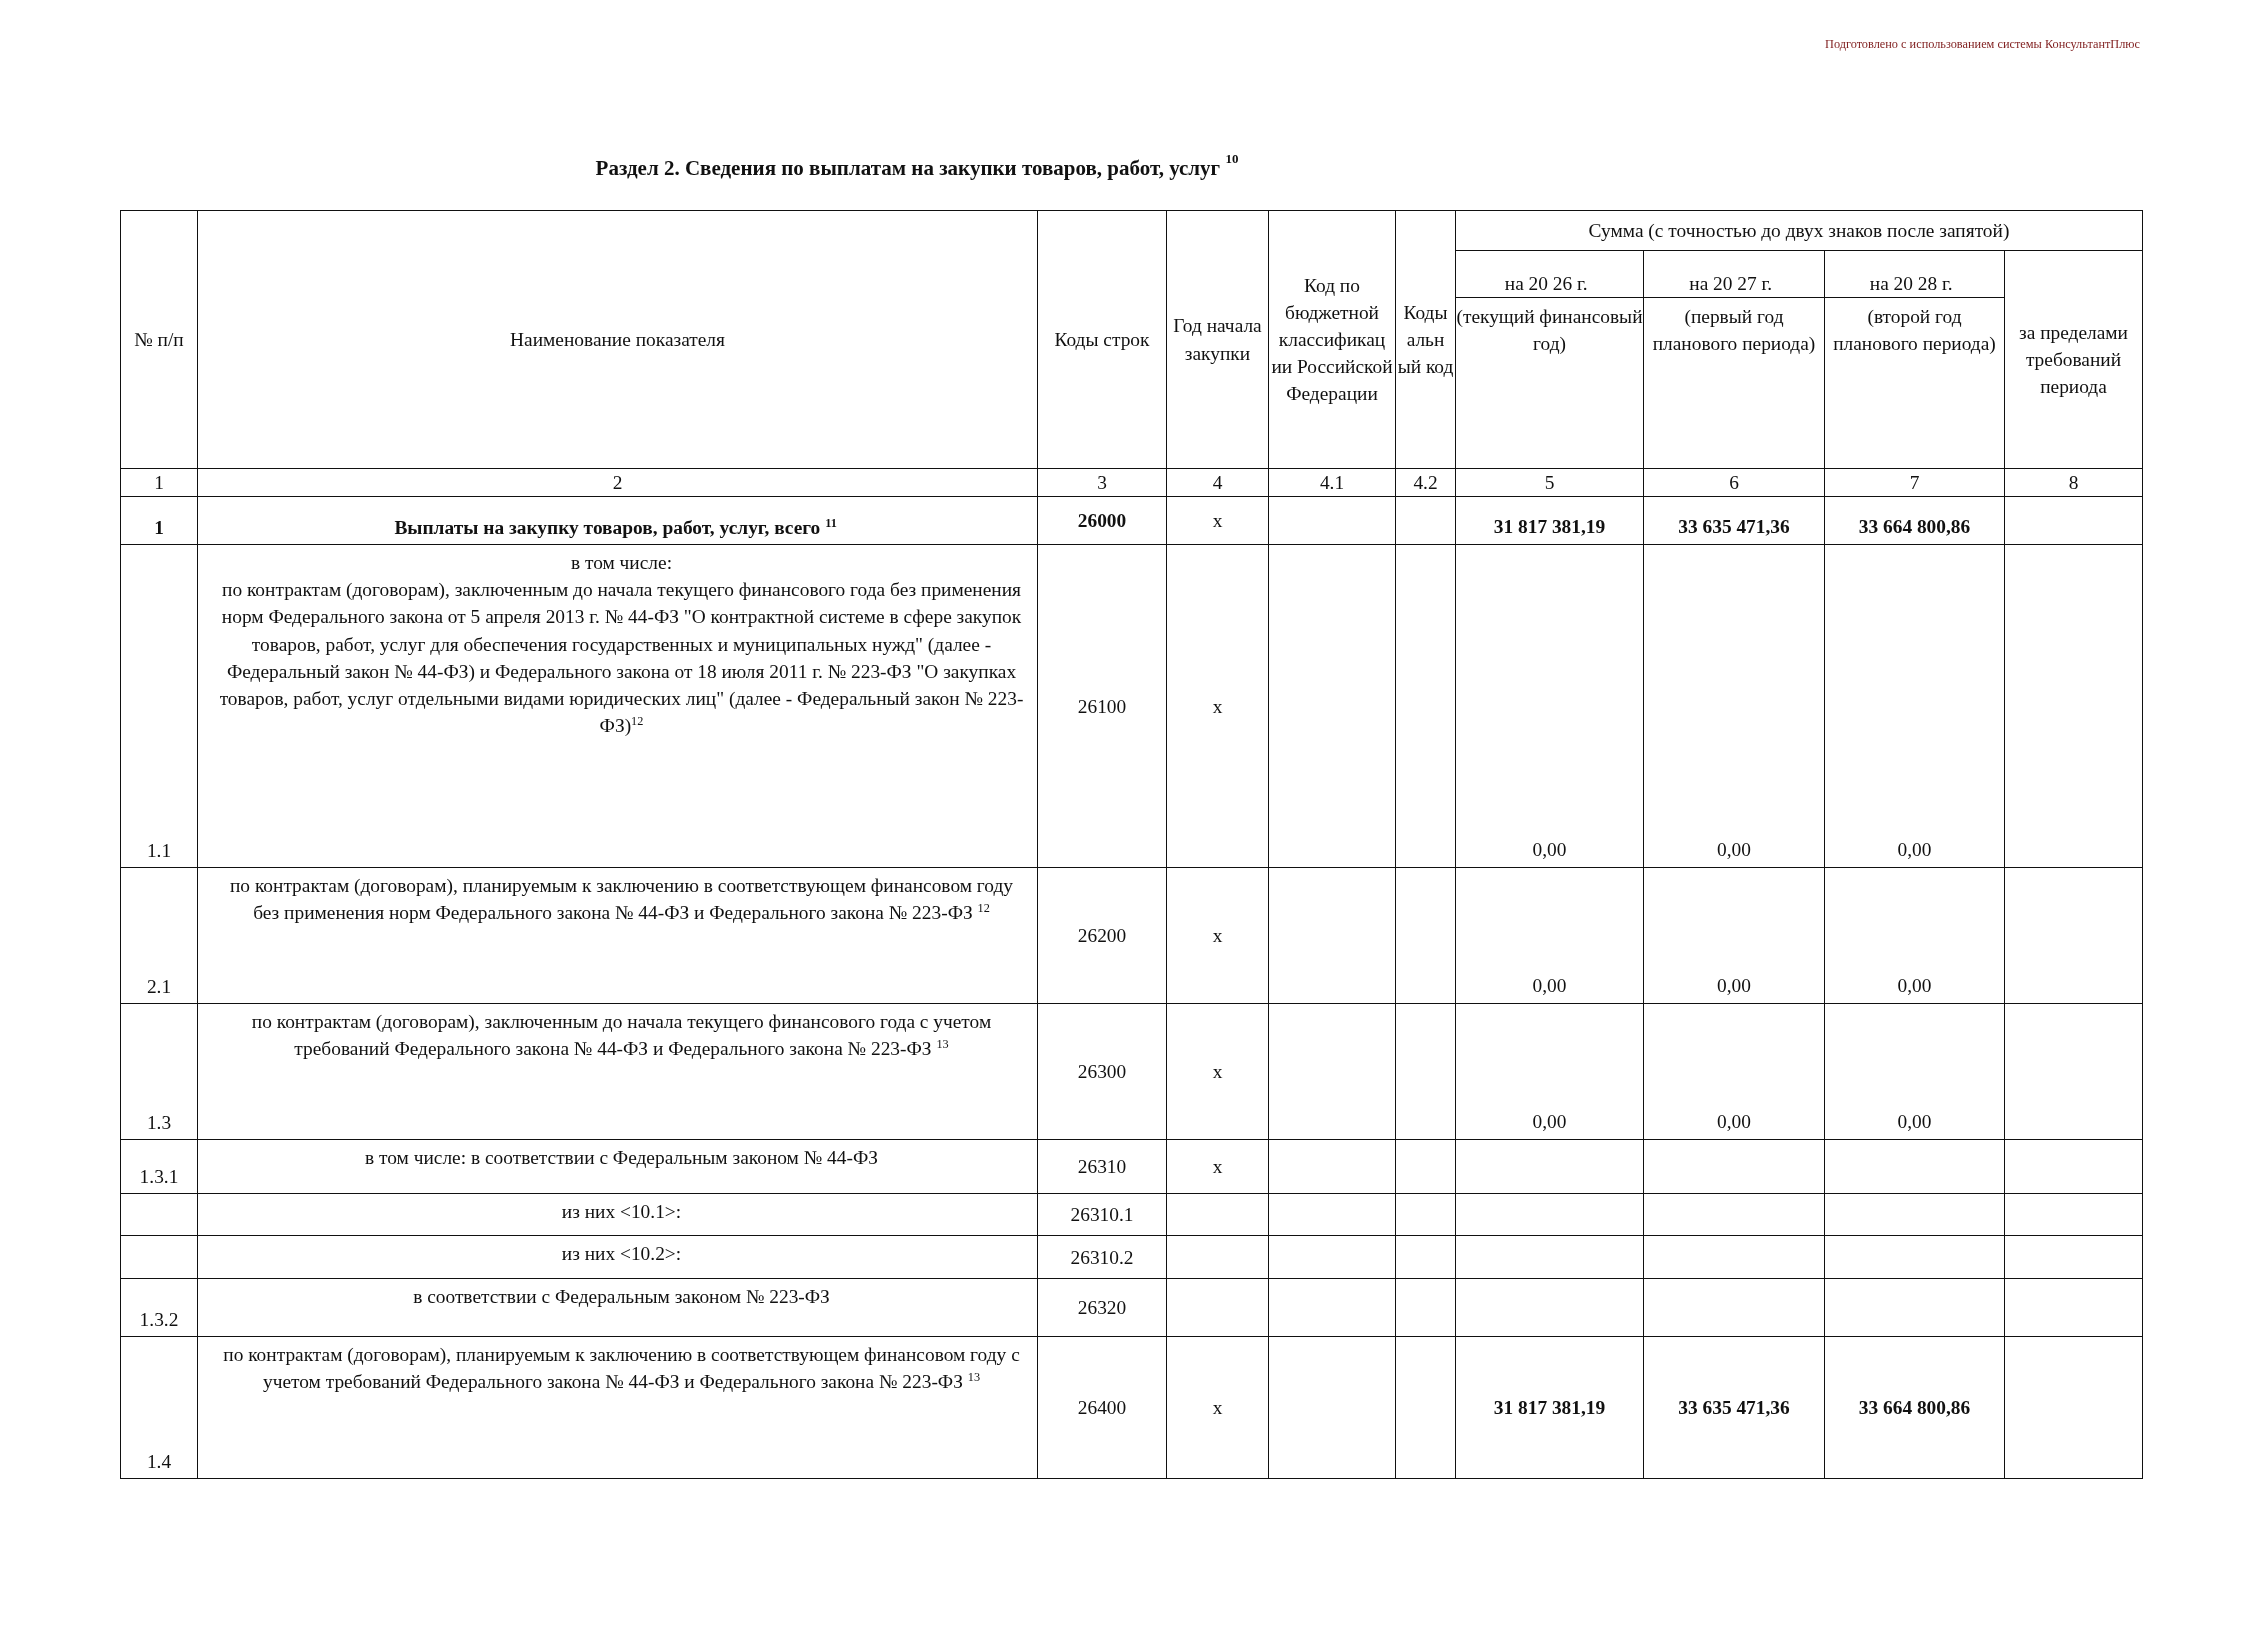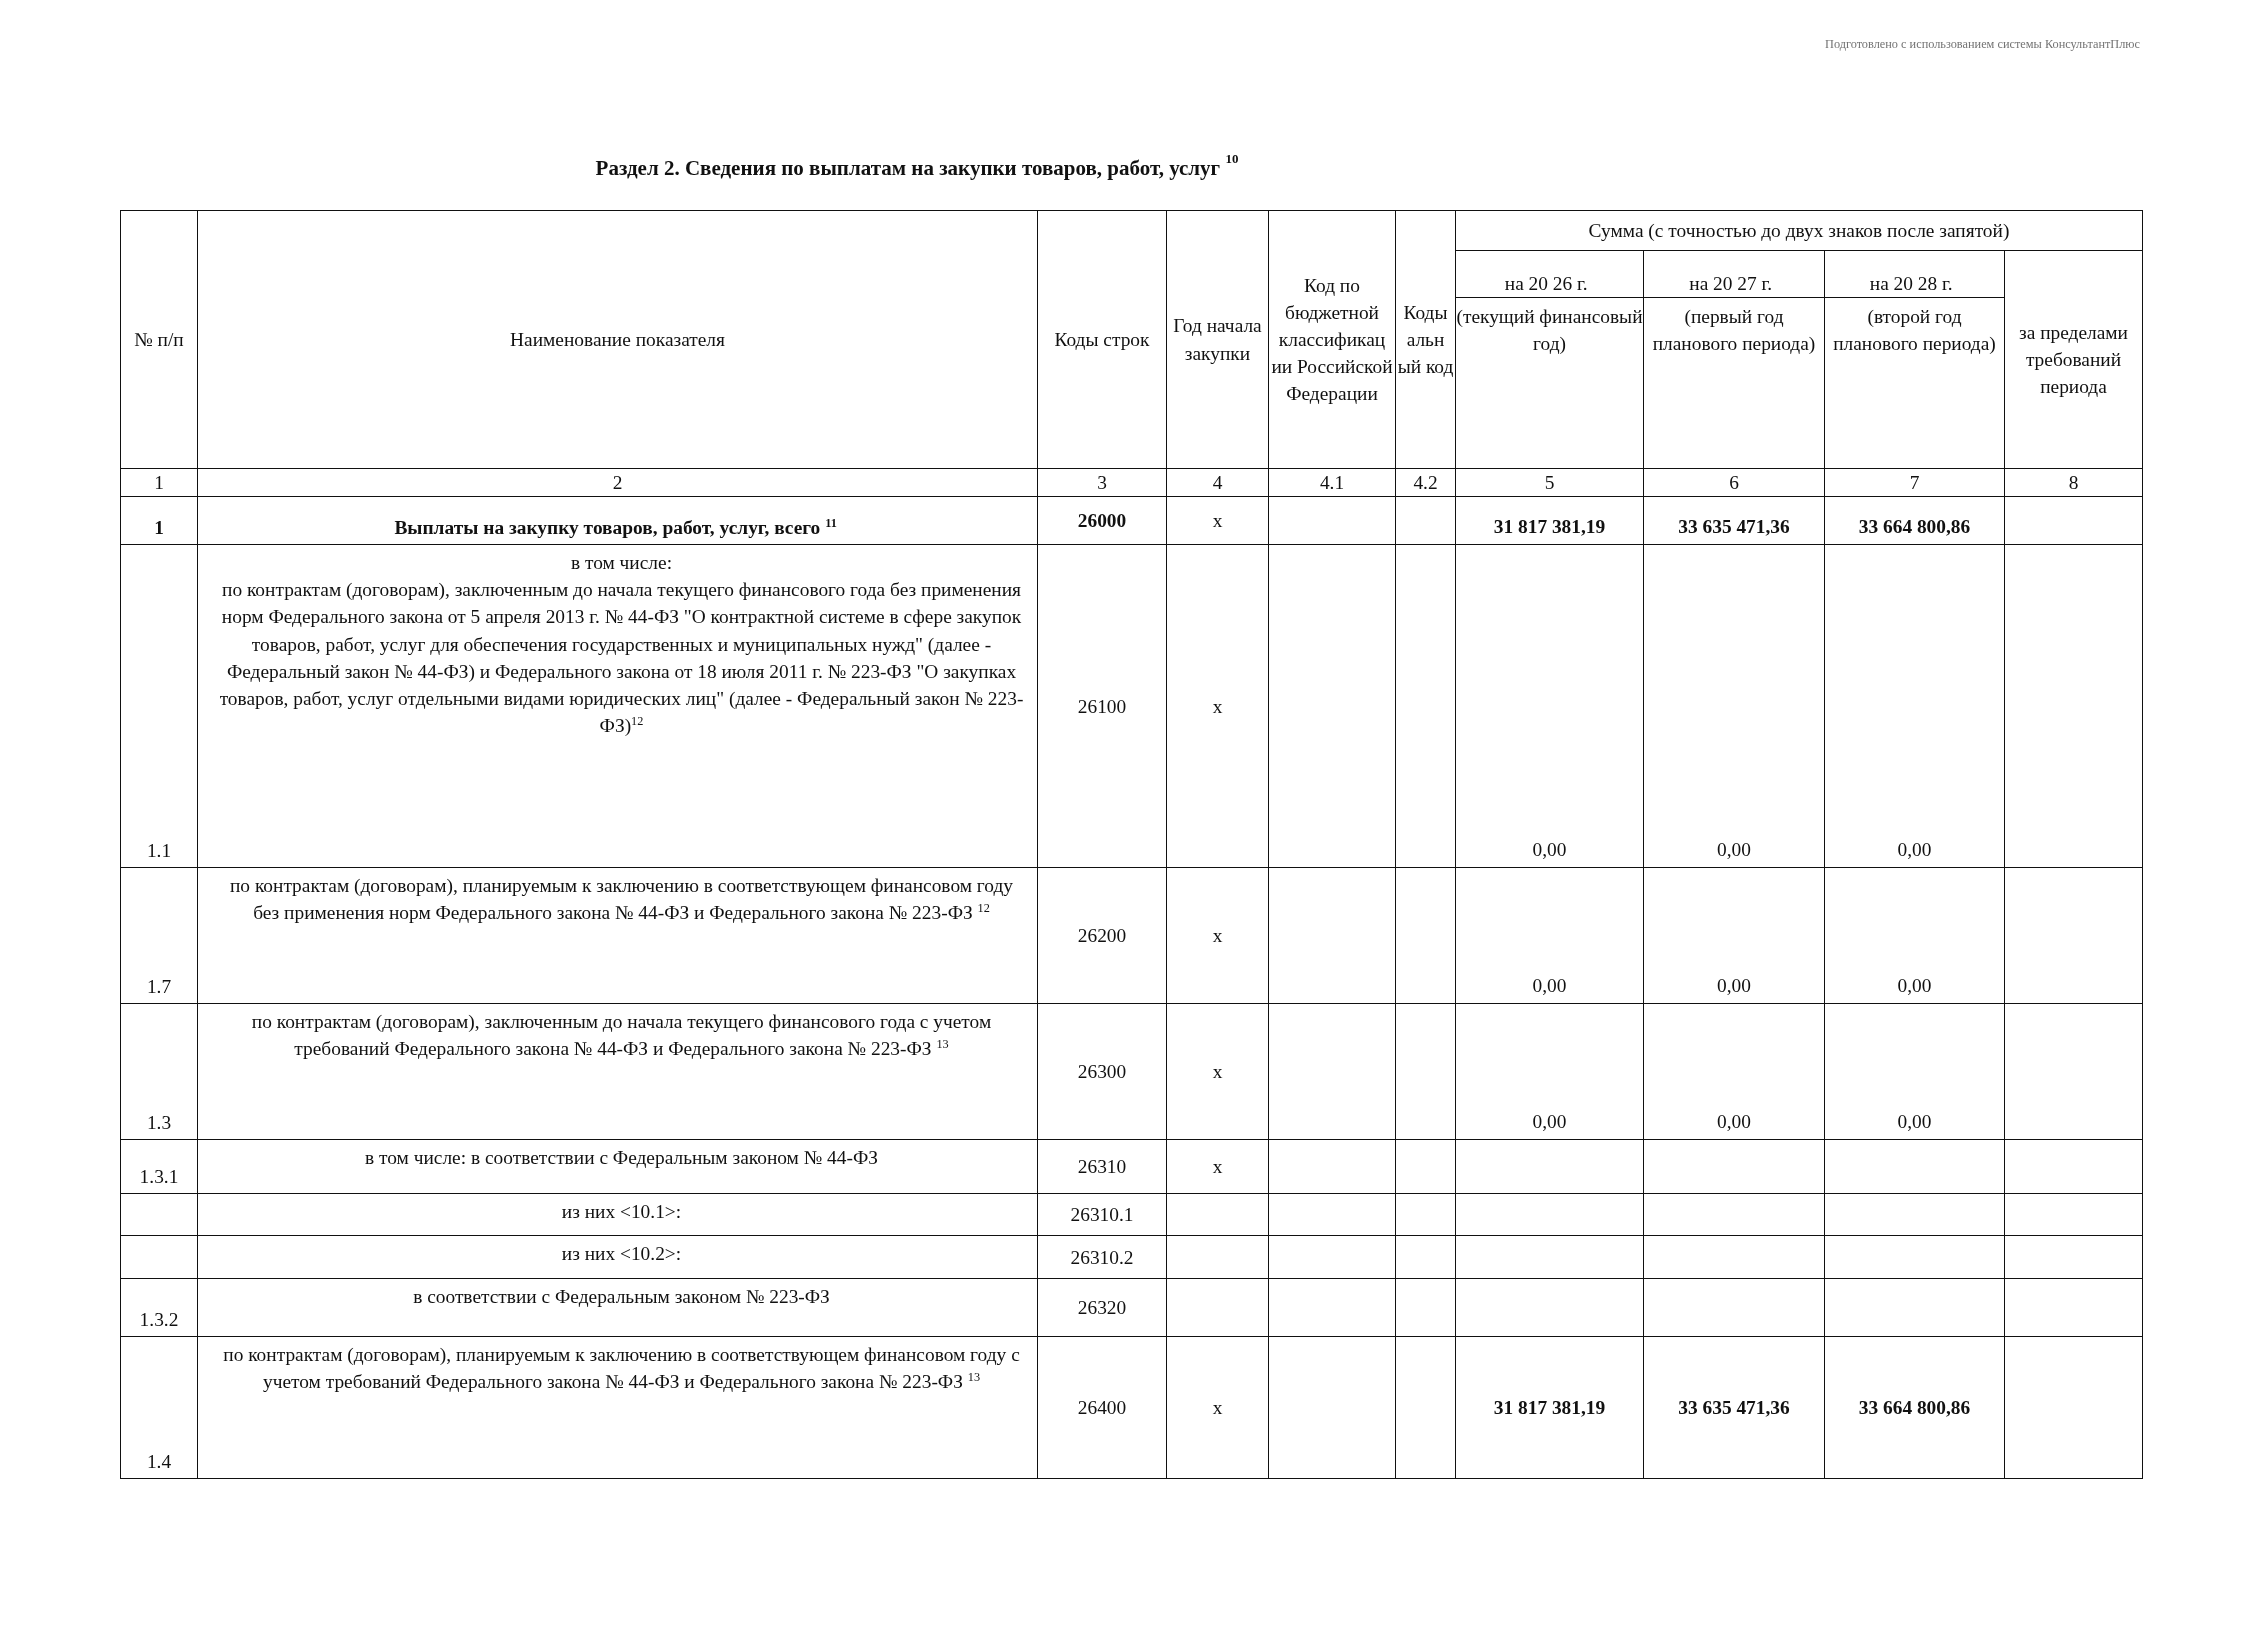--- a/index.html
+++ b/index.html
@@ -1,19 +1,19 @@
 <!DOCTYPE html>
 <html style="font-size:10.3px"><head>
 <meta charset="utf-8">
 <style>
   html, body { margin: 0; padding: 0; background: #ffffff; }
   body { width: 2261px; height: 1646px; position: relative; overflow: hidden;
          font-family: "Liberation Serif", "DejaVu Serif", serif; color: #111; }
   .abs { position: absolute; }
-  .watermark { right: 121px; top: 37px; font-size: 12.3px; color: #737373; white-space: nowrap; }
+  .watermark { right: 121px; top: 37px; font-size: 12.3px; color: #7f1d1d; white-space: nowrap; }
   .title { left: 0; width: 1834px; top: 155px; text-align: center; font-weight: bold; font-size: 21px; }
   .title sup { font-size: 13px; position: relative; top: -3.9px; }
   table.grid { position: absolute; left: 120px; top: 210px; border-collapse: collapse; table-layout: fixed; }
   table.grid td { border: 1.9px solid #111; padding: 0; font-size: 19.4px; line-height: 1.4; vertical-align: middle; text-align: center; }
   .h-cell { padding: 3.9px 3.9px; }
   .desc { text-align: left; padding: 3.9px 9px 3.9px 17px !important; vertical-align: top !important; }
   .num-bottom { vertical-align: bottom !important; padding-bottom: 2.6px !important; }
   .val-bottom { vertical-align: bottom !important; padding-bottom: 3.9px !important; }
   .bold { font-weight: bold; }
   .sup { font-size: 12.3px; vertical-align: super; }
@@ -102,21 +102,21 @@
     <td>x</td>
     <td></td>
     <td></td>
     <td class="val-bottom">0,00</td>
     <td class="val-bottom">0,00</td>
     <td class="val-bottom">0,00</td>
     <td></td>
   </tr>
 
   <tr style="height:136px">
-    <td class="num-bottom">1.7</td>
+    <td class="num-bottom">2.1</td>
     <td class="desc"><span>по контрактам (договорам), планируемым к заключению в соответствующем финансовом году без применения норм Федерального закона № 44-ФЗ и Федерального закона № 223-ФЗ</span> <span class="sup">12</span></td>
     <td>26200</td>
     <td>x</td>
     <td></td>
     <td></td>
     <td class="val-bottom">0,00</td>
     <td class="val-bottom">0,00</td>
     <td class="val-bottom">0,00</td>
     <td></td>
   </tr>

